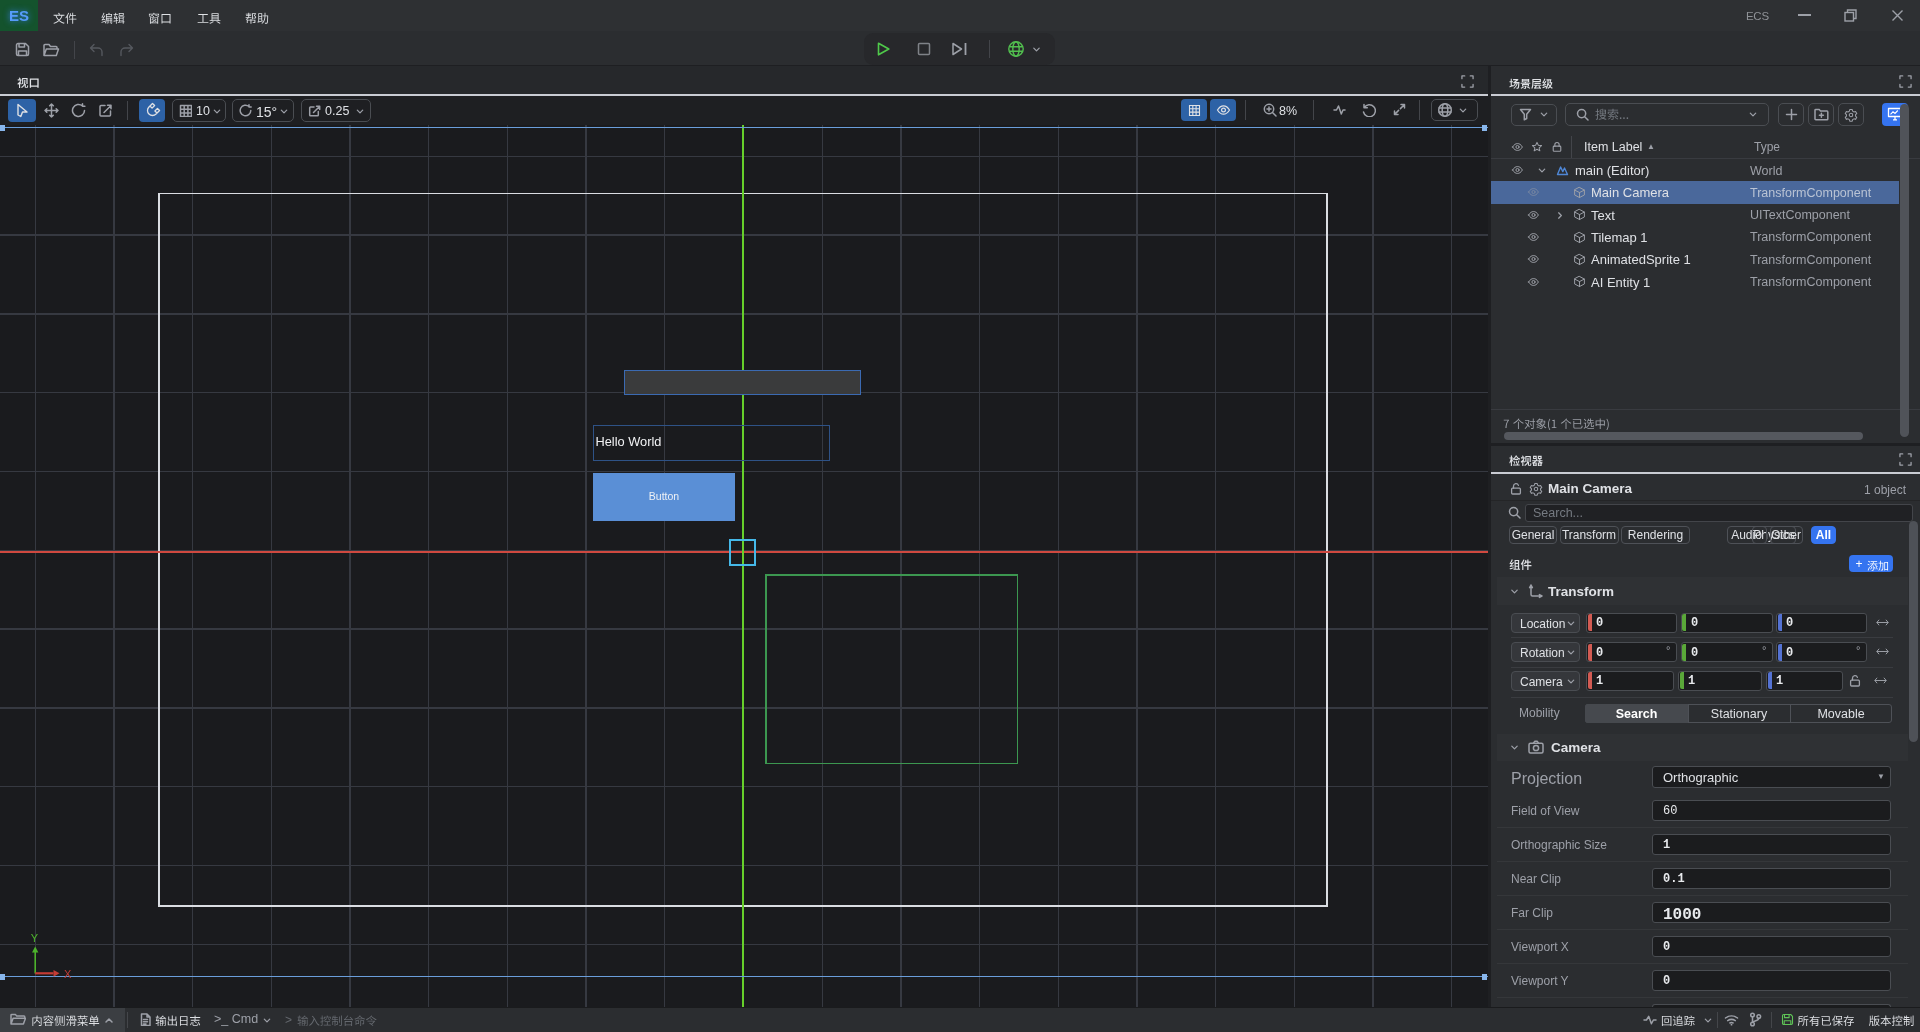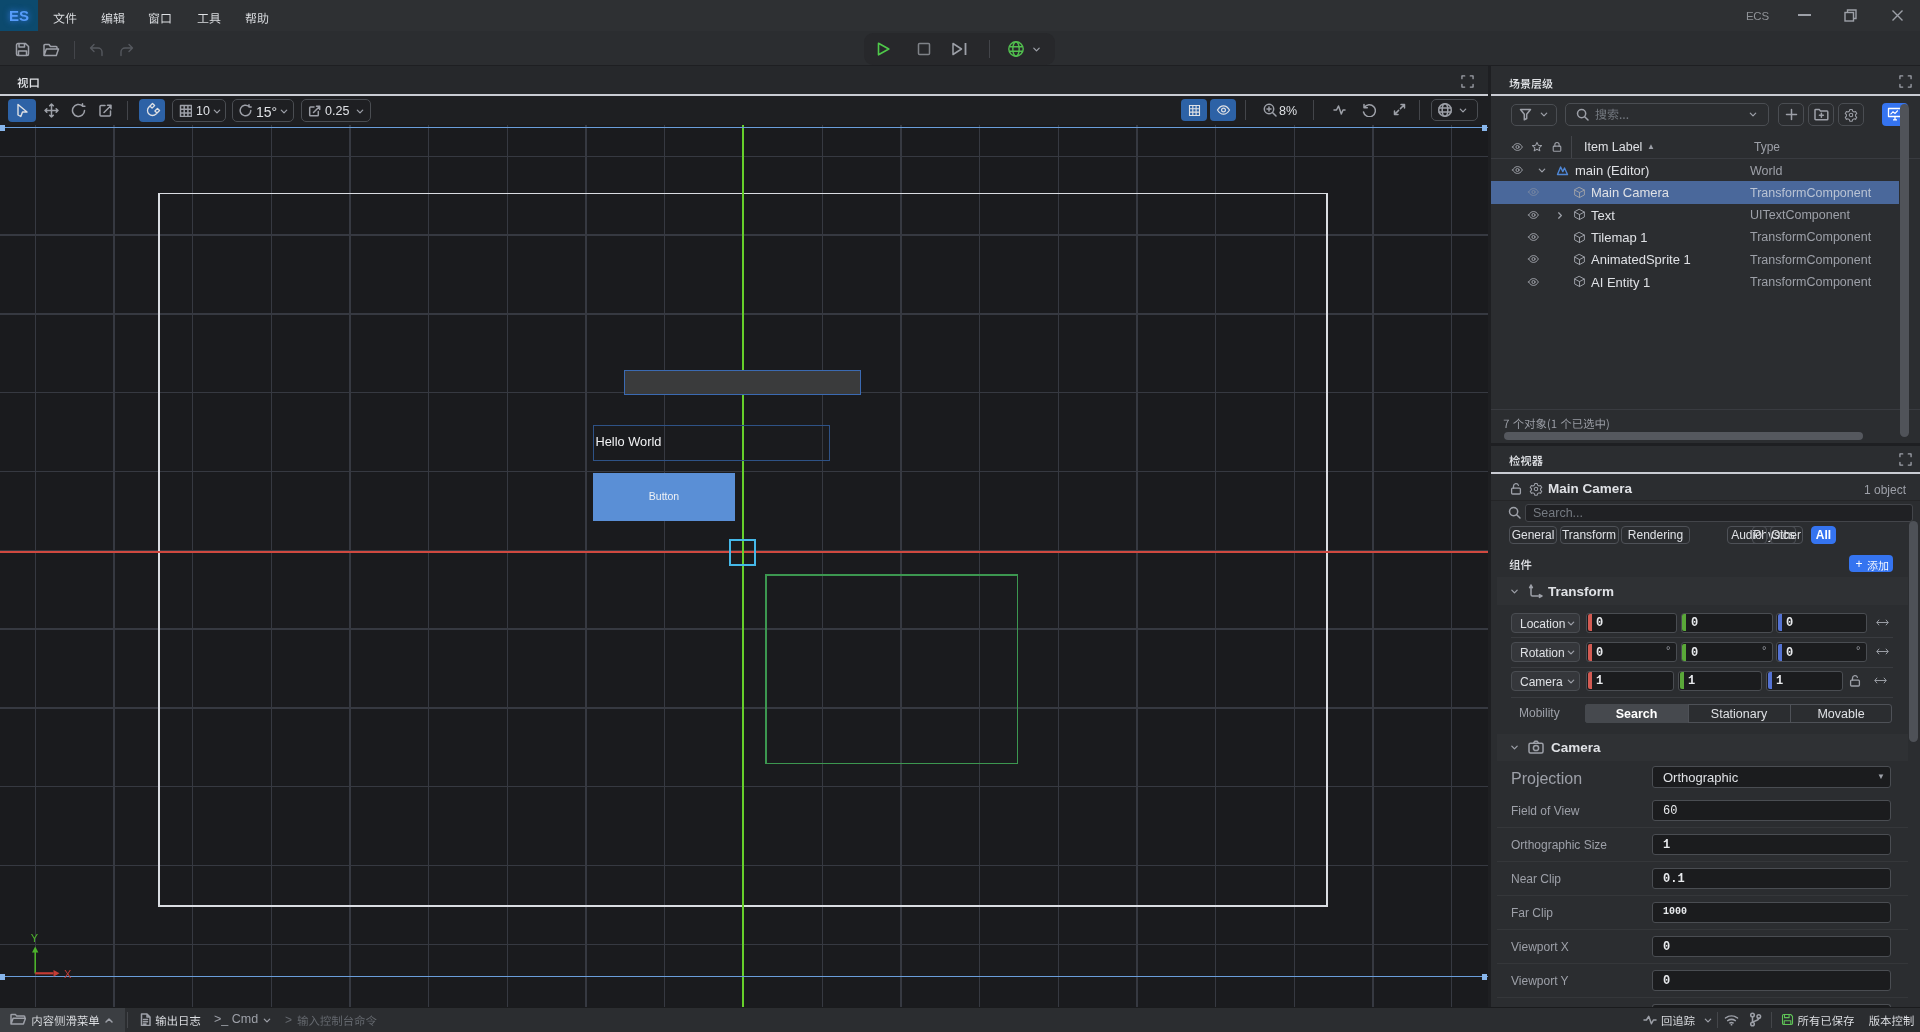--- a/index.html
+++ b/index.html
@@ -45,21 +45,21 @@
 <symbol id="star" viewBox="0 0 14 14">
         <path d="M7 1.6 8.6 5l3.7.4-2.8 2.5.8 3.6L7 9.6 3.7 11.5l.8-3.6L1.7 5.4 5.4 5Z" fill="none" stroke-width="1.2"></path>
       </symbol>
 <symbol id="lr" viewBox="0 0 16 10">
         <path d="M3.5 2 1 5l2.5 3 M12.5 2 15 5l-2.5 3 M1.5 5h13" fill="none" stroke-width="1.2"></path>
       </symbol>
 </defs>
 </svg>
 
 <div class="a" style="left:0;top:0;width:1920px;height:31px;background:#2e3033"></div>
-<div class="a" style="left:0;top:0;width:38px;height:31px;background:#0c4a6e;text-align:center;line-height:31px;color:#569cfa;font-weight:bold;font-size:15px;text-shadow:0 0 6px rgba(60,130,250,.9)">ES</div>
+<div class="a" style="left:0;top:0;width:38px;height:31px;background:#14532d;text-align:center;line-height:31px;color:#569cfa;font-weight:bold;font-size:15px;text-shadow:0 0 6px rgba(60,130,250,.9)">ES</div>
 <div class="a" style="left:52.7px;top:11px"><svg width="24" height="13" viewBox="0 0 24.0 12.6" fill="#dfe1e5">
       <path transform="translate(0.0,10.6) scale(0.012000,-0.012000)" d="M725 630 802 607Q739 426 640 294Q541 162 403 72Q265 -19 83 -78Q79 -69 71 -55Q63 -42 53 -29Q44 -15 36 -7Q215 45 348 128Q482 212 575 335Q668 459 725 630ZM270 626Q327 471 424 345Q521 219 657 129Q793 40 967 -4Q959 -12 949 -24Q939 -37 930 -50Q922 -62 915 -73Q736 -24 599 71Q462 165 363 300Q265 435 201 603ZM50 664H954V590H50ZM423 823 501 847Q524 811 547 768Q569 724 580 693L497 666Q488 697 467 742Q446 786 423 823Z"></path>
       <path transform="translate(12.0,10.6) scale(0.012000,-0.012000)" d="M604 828H679V-80H604ZM432 790 504 775Q490 706 471 638Q451 571 427 513Q402 455 373 409Q366 415 354 422Q343 429 330 436Q318 443 309 447Q338 488 362 544Q385 599 403 662Q421 725 432 790ZM441 635H909V562H423ZM317 341H953V267H317ZM268 836 339 815Q307 730 266 648Q224 565 176 493Q127 420 75 363Q71 372 64 386Q56 400 47 414Q39 429 32 437Q79 486 123 550Q166 614 204 688Q241 761 268 836ZM167 579 238 650 239 649V-78H167Z"></path>
     </svg></div>
 <div class="a" style="left:100.6px;top:11px"><svg width="24" height="13" viewBox="0 0 24.0 12.6" fill="#dfe1e5">
       <path transform="translate(0.0,10.6) scale(0.012000,-0.012000)" d="M68 182Q66 189 62 202Q58 214 54 227Q49 240 45 249Q61 252 77 270Q94 288 116 316Q127 330 149 361Q170 393 198 436Q225 480 253 530Q280 581 303 632L364 597Q329 529 289 461Q248 393 205 332Q161 271 117 221V219Q117 219 110 215Q102 212 92 206Q82 201 75 194Q68 188 68 182ZM68 182 63 242 97 267 334 317Q333 302 335 284Q337 267 339 255Q256 236 205 224Q155 211 128 204Q101 196 88 191Q75 186 68 182ZM61 423Q59 430 55 443Q51 456 46 469Q42 482 38 491Q51 495 63 511Q76 528 91 554Q99 567 114 595Q129 624 148 664Q166 704 184 749Q201 795 215 840L287 815Q263 751 233 688Q204 624 171 567Q138 509 105 463V461Q105 461 99 457Q92 454 83 447Q74 441 68 435Q61 429 61 423ZM61 423 59 479 95 501 268 519Q265 505 264 487Q262 469 262 457Q203 450 166 445Q130 439 109 436Q88 432 77 429Q67 426 61 423ZM40 54Q96 73 173 102Q250 132 332 163L346 103Q271 71 195 41Q120 10 58 -15ZM624 377H675V-47H624ZM746 378H797V-46H746ZM871 413H930V-7Q930 -28 926 -41Q922 -54 908 -62Q895 -69 877 -71Q858 -73 831 -73Q830 -60 825 -44Q820 -28 814 -16Q831 -17 843 -17Q856 -17 861 -17Q871 -16 871 -7ZM414 732H483V515Q483 454 479 380Q475 306 464 228Q452 150 430 75Q408 0 372 -63Q366 -57 355 -48Q344 -40 333 -32Q322 -24 314 -21Q348 39 368 109Q389 178 398 249Q408 321 411 390Q414 458 414 515ZM450 732H920V498H450V561H850V668H450ZM481 412H903V350H541V-72H481ZM512 202H898V143H512ZM605 826 675 846Q693 818 709 784Q724 749 732 723L658 698Q652 724 637 760Q621 796 605 826Z"></path>
       <path transform="translate(12.0,10.6) scale(0.012000,-0.012000)" d="M47 722H412V650H47ZM244 568H313V-76H244ZM40 167Q88 174 150 185Q213 196 282 209Q352 221 423 234L427 169Q329 148 231 129Q133 109 56 94ZM81 332Q79 339 75 351Q71 364 67 376Q62 389 58 398Q71 401 82 423Q93 446 105 479Q111 495 123 532Q135 569 149 619Q162 670 175 727Q188 784 196 840L269 825Q254 745 232 664Q210 583 184 508Q158 434 131 374V372Q131 372 123 368Q116 364 106 358Q96 351 88 344Q81 337 81 332ZM81 332V394L121 414H405V346H153Q128 346 108 342Q87 338 81 332ZM815 517H885V-80H815ZM551 751V650H819V751ZM482 808H892V594H482ZM423 535H953V472H423ZM523 386H835V329H523ZM523 242H838V185H523ZM491 519H560V61L491 53ZM400 76Q468 80 559 86Q650 92 753 100Q857 107 960 115L959 52Q861 44 761 36Q662 28 572 21Q482 14 412 8Z"></path>
     </svg></div>
 <div class="a" style="left:148.4px;top:11px"><svg width="24" height="13" viewBox="0 0 24.0 12.6" fill="#dfe1e5">
       <path transform="translate(0.0,10.6) scale(0.012000,-0.012000)" d="M164 471H847V-76H769V414H239V-82H164ZM432 573 511 557Q488 523 462 490Q436 458 413 435L352 451Q373 477 396 512Q418 546 432 573ZM193 17H814V-40H193ZM643 335H654L665 337L705 318Q672 239 610 183Q549 127 471 90Q394 54 310 33Q305 44 296 58Q286 72 277 82Q354 97 427 129Q500 161 557 210Q614 259 643 324ZM395 395 454 386Q432 339 399 293Q367 247 319 208Q311 217 298 228Q285 238 274 244Q318 277 348 318Q379 358 395 395ZM403 335H659V286H362ZM365 219 402 257Q456 236 515 208Q574 180 627 151Q680 121 714 94L675 51Q642 77 590 108Q538 138 479 168Q420 197 365 219ZM77 755H922V601H844V695H152V597H77ZM371 673 426 637Q385 603 334 572Q284 541 231 516Q178 492 125 476L86 534Q134 548 185 568Q235 589 284 615Q332 642 371 673ZM576 631 622 674Q672 654 729 626Q785 598 837 570Q889 542 923 518L874 469Q842 492 792 522Q741 552 684 580Q628 609 576 631ZM426 826 504 845Q520 818 537 784Q554 751 562 727L480 705Q473 729 457 764Q442 799 426 826Z"></path>
@@ -546,21 +546,21 @@
 <div class="a dim" style="left:1511px;top:838px;font-size:12px">Orthographic Size</div>
 <div class="a" style="left:1652px;top:834px;width:239px;height:21px;background:#1b1c1e;border:1px solid #4a4d52;border-radius:3px"></div>
 <div class="a mono" style="left:1663px;top:838px;color:#e8eaed;font-size:12px;font-weight:bold">1</div>
 <div class="a" style="left:1497px;top:860.5px;width:411px;height:1px;background:#35373a"></div>
 <div class="a dim" style="left:1511px;top:872px;font-size:12px">Near Clip</div>
 <div class="a" style="left:1652px;top:868px;width:239px;height:21px;background:#1b1c1e;border:1px solid #4a4d52;border-radius:3px"></div>
 <div class="a mono" style="left:1663px;top:872px;color:#e8eaed;font-size:12px;font-weight:bold">0.1</div>
 <div class="a" style="left:1497px;top:894.5px;width:411px;height:1px;background:#35373a"></div>
 <div class="a dim" style="left:1511px;top:906px;font-size:12px">Far Clip</div>
 <div class="a" style="left:1652px;top:902px;width:239px;height:21px;background:#1b1c1e;border:1px solid #4a4d52;border-radius:3px"></div>
-<div class="a mono" style="left:1663px;top:906px;color:#e8eaed;font-size:10px;font-weight:bold">1000</div>
+<div class="a mono" style="left:1663px;top:906px;color:#e8eaed;font-size:16px;font-weight:bold">1000</div>
 <div class="a" style="left:1497px;top:928.5px;width:411px;height:1px;background:#35373a"></div>
 <div class="a dim" style="left:1511px;top:940px;font-size:12px">Viewport X</div>
 <div class="a" style="left:1652px;top:936px;width:239px;height:21px;background:#1b1c1e;border:1px solid #4a4d52;border-radius:3px"></div>
 <div class="a mono" style="left:1663px;top:940px;color:#e8eaed;font-size:12px;font-weight:bold">0</div>
 <div class="a" style="left:1497px;top:962.5px;width:411px;height:1px;background:#35373a"></div>
 <div class="a dim" style="left:1511px;top:974px;font-size:12px">Viewport Y</div>
 <div class="a" style="left:1652px;top:970px;width:239px;height:21px;background:#1b1c1e;border:1px solid #4a4d52;border-radius:3px"></div>
 <div class="a mono" style="left:1663px;top:974px;color:#e8eaed;font-size:12px;font-weight:bold">0</div>
 <div class="a" style="left:1497px;top:996.5px;width:411px;height:1px;background:#35373a"></div>
 <div class="a" style="left:1652px;top:1004px;width:239px;height:3px;background:#1b1c1e;border:1px solid #4a4d52;border-bottom:none;border-radius:3px 3px 0 0"></div>

